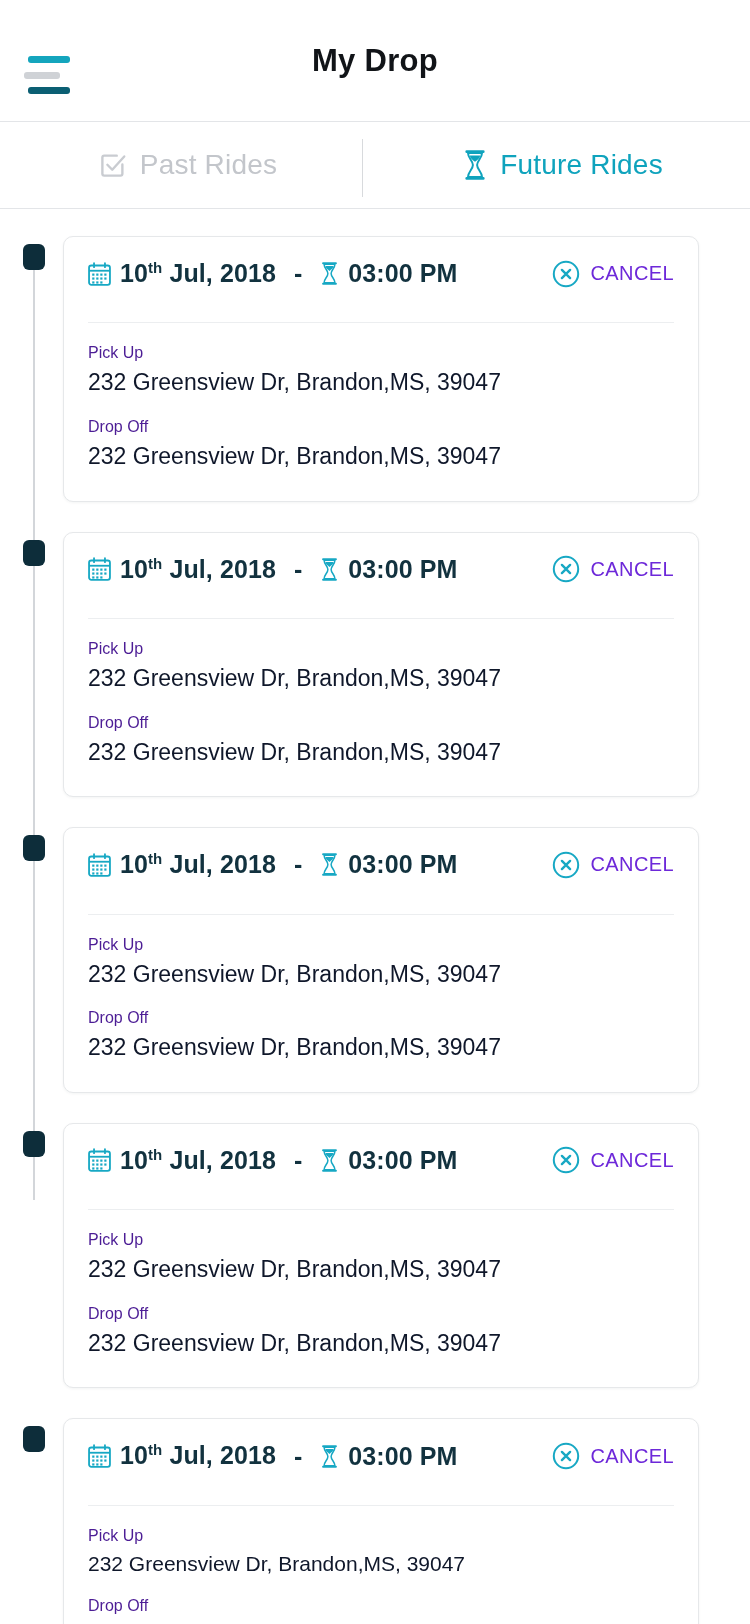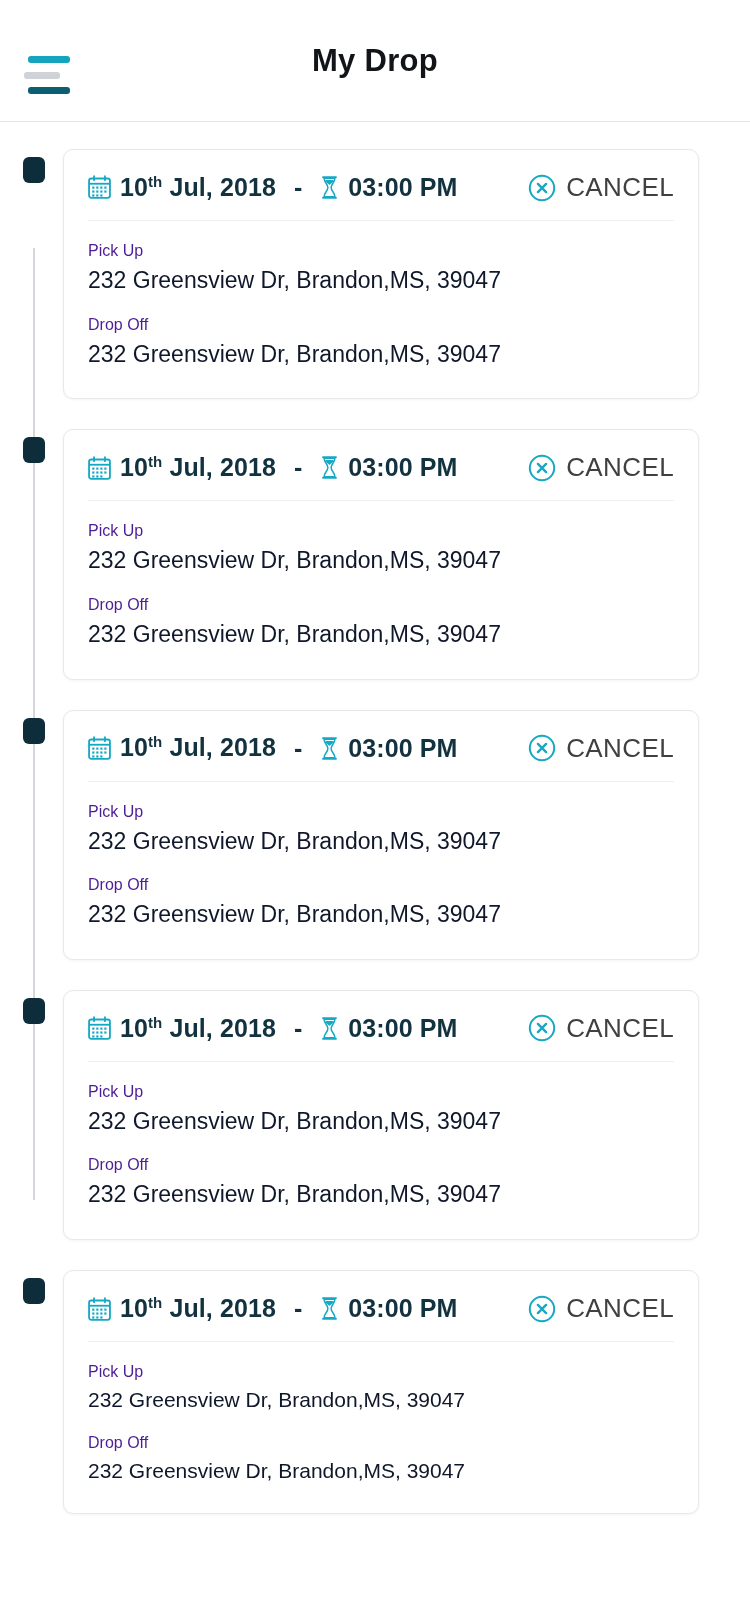--- a/index.html
+++ b/index.html
@@ -136,21 +136,21 @@
     border: 1px solid #e6e8ea;
     border-radius: 10px;
     box-shadow: 0 1px 3px rgba(20,30,40,0.05);
     padding: 22px 24px 26px 24px;
   }
 
   .card-head {
     display: flex;
     align-items: center;
     justify-content: space-between;
-    padding-bottom: 17px;
+    padding-bottom: 34px;
     border-bottom: 1px solid #eceef0;
   }
 
   .datetime {
     display: flex;
     align-items: center;
     gap: 9px;
     white-space: nowrap;
   }
 
@@ -179,22 +179,22 @@
     display: flex;
     align-items: center;
     gap: 10px;
     background: transparent;
     border: none;
     cursor: pointer;
     padding: 0;
   }
   .icon-cancel { width: 28px; height: 28px; display: block; }
   .cancel-label {
-    font-size: 26px;
-    color: #404040;
+    font-size: 20px;
+    color: #6d28d9;
     letter-spacing: 0.4px;
   }
 
   .card-body { padding-top: 18px; }
 
   .field-label {
     font-size: 16px;
     color: #4c1d95;
     line-height: 1.5;
   }
@@ -216,20 +216,45 @@
 
   <div class="header">
     <button class="menu-btn">
       <span class="bar bar1"></span>
       <span class="bar bar2"></span>
       <span class="bar bar3"></span>
     </button>
     <div class="page-title">My Drop</div>
   </div>
 
+  <div class="tabs">
+    <button class="tab tab-past">
+      <span>
+        <svg class="icon-check" viewBox="0 0 24 24" fill="none">
+          <path d="M19.5 11.5V19a1.5 1.5 0 0 1-1.5 1.5H5A1.5 1.5 0 0 1 3.5 19V6A1.5 1.5 0 0 1 5 4.5h10" stroke="#c9ccd1" stroke-width="1.9" stroke-linecap="round"></path>
+          <path d="M7.5 11.8l3.9 4L21 5.2" stroke="#c9ccd1" stroke-width="1.9" stroke-linecap="round" stroke-linejoin="round"></path>
+        </svg>
+      </span>
+      <span class="tab-label">Past Rides</span>
+    </button>
+
+    <div class="tab-divider"></div>
+
+    <button class="tab tab-future">
+      <span>
+        <svg class="icon-hourglass-tab" viewBox="0 0 20 26" fill="none">
+          <rect x="2.2" y="1.1" width="15.6" height="2.1" rx="1" fill="#0fa3bd"></rect>
+          <rect x="2.2" y="22.8" width="15.6" height="2.1" rx="1" fill="#0fa3bd"></rect>
+          <path d="M4.3 3.2h11.4c0 4.2-4 6.2-4 9.8 0 3.6 4 5.6 4 9.8H4.3c0-4.2 4-6.2 4-9.8 0-3.6-4-5.6-4-9.8z" stroke="#0fa3bd" stroke-width="1.6" fill="none" stroke-linejoin="round"></path>
+          <path d="M5.8 5.2h8.4c-.2 2.4-2.3 3.6-4.2 5.1-1.9-1.5-4-2.7-4.2-5.1z" fill="#0fa3bd"></path>
+        </svg>
+      </span>
+      <span class="tab-label">Future Rides</span>
+    </button>
+  </div>
 
   <div class="timeline-line" style="top:248px;height:952px;"></div>
 
   <div class="list" id="ride-list">
   <div class="row">
     <div class="dot"></div>
     <div class="card">
 
       <div class="card-head">
         <div class="datetime">

